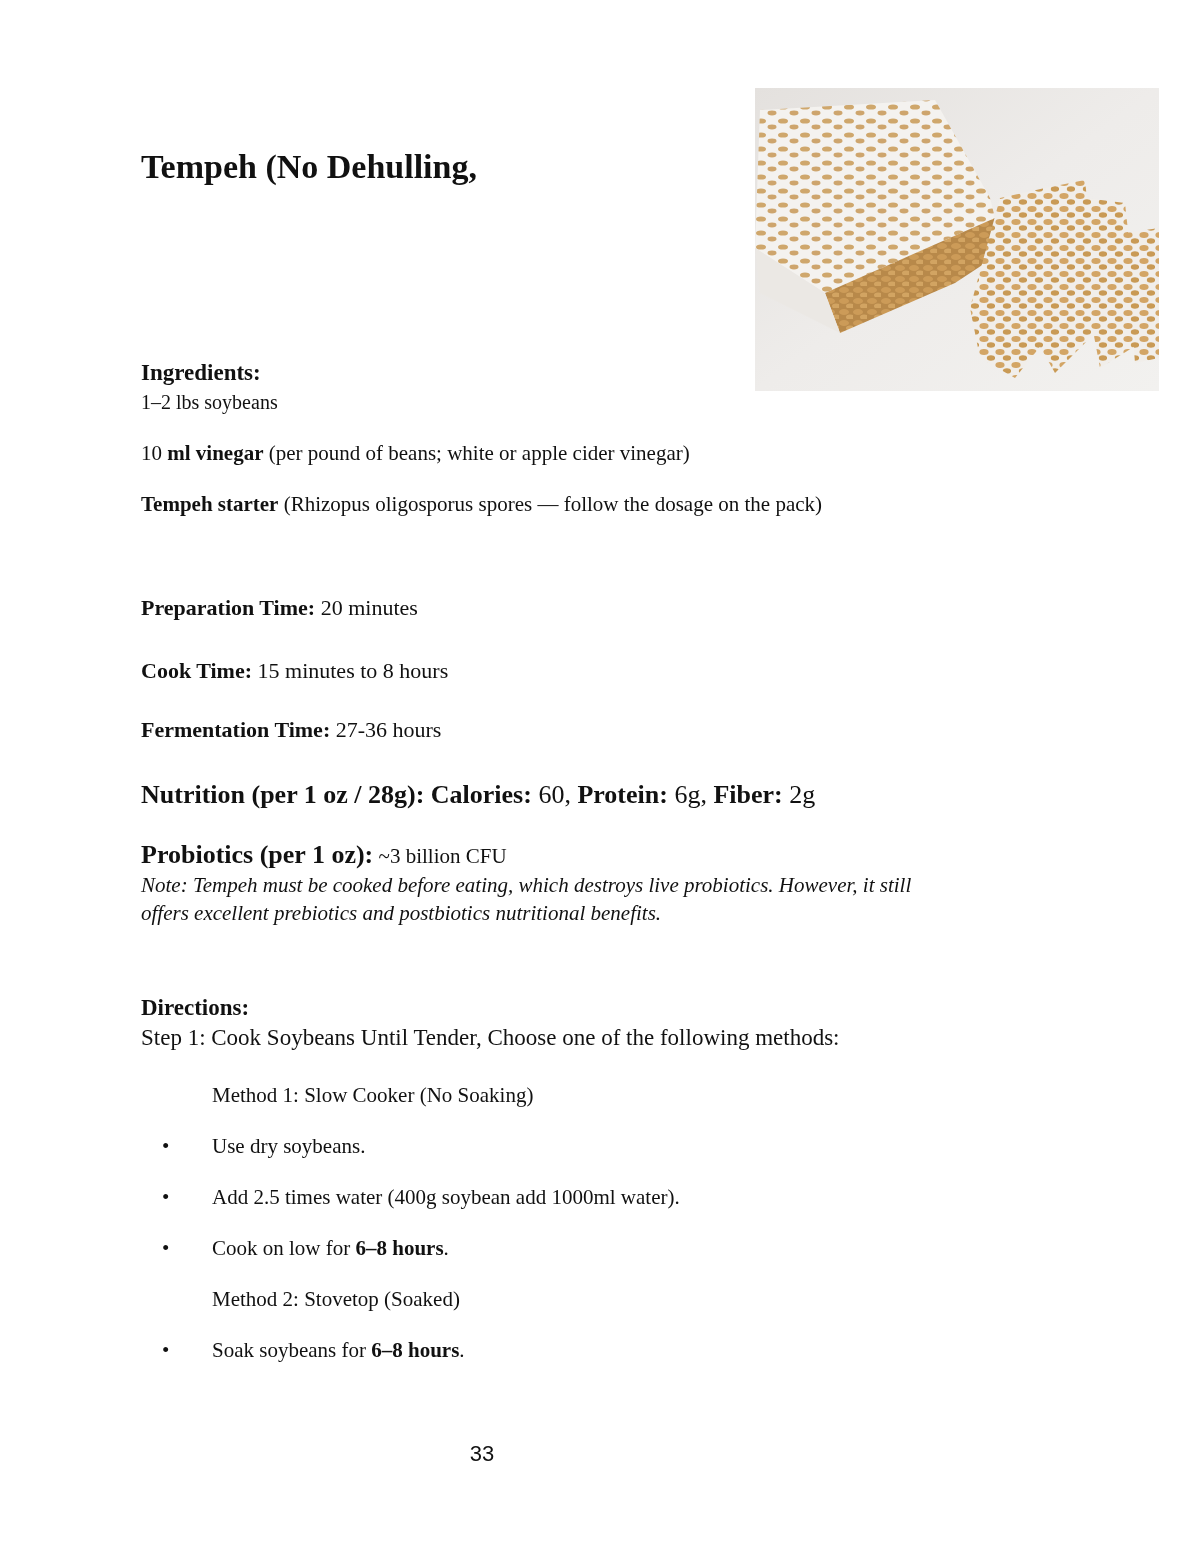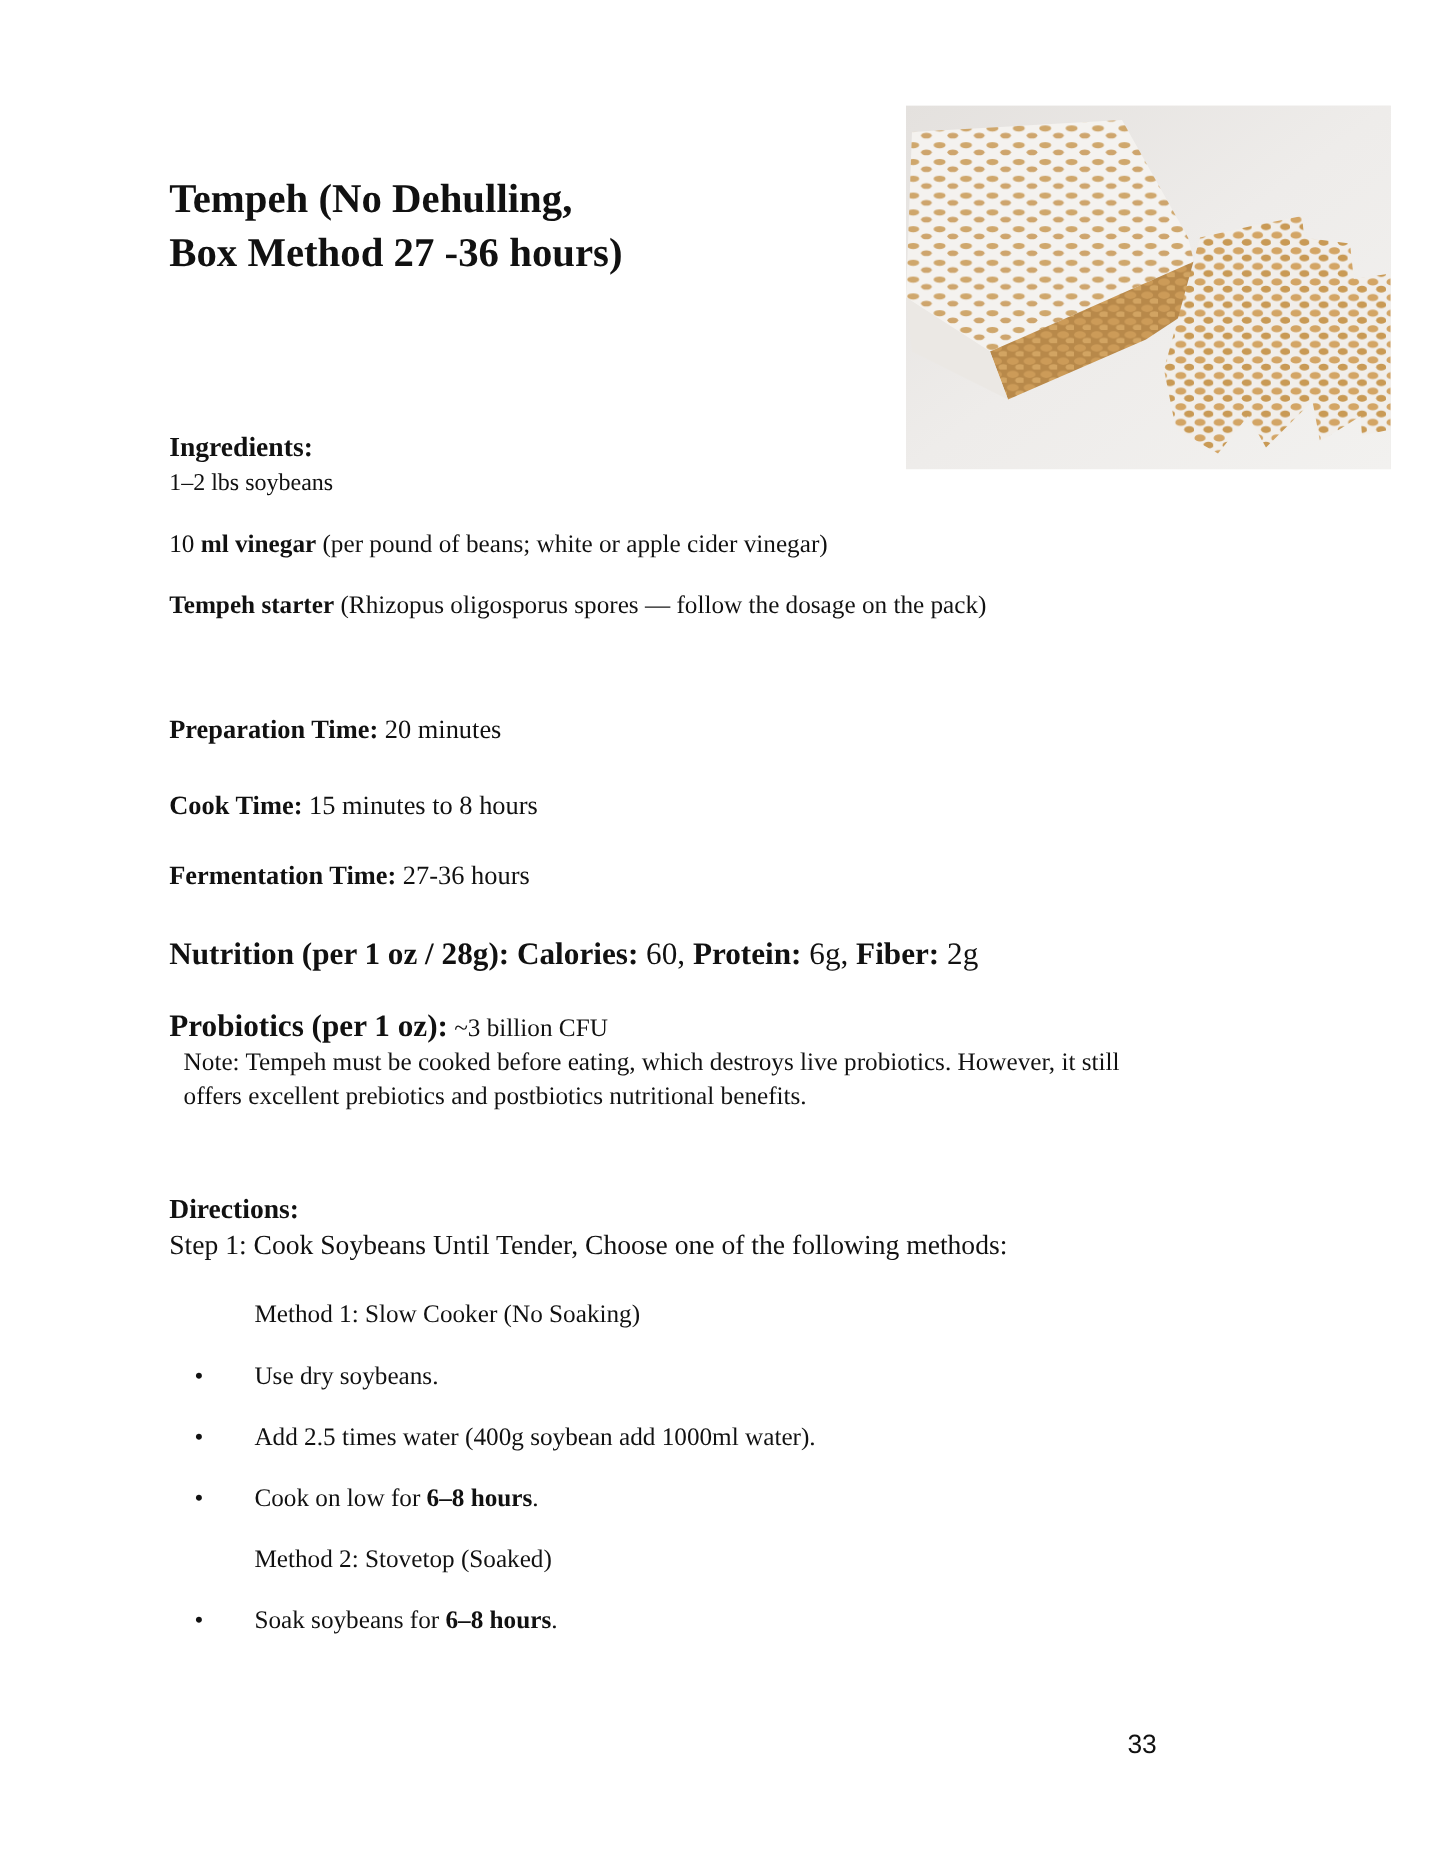--- a/index.html
+++ b/index.html
@@ -8,31 +8,30 @@
       font-family: "Liberation Serif", "DejaVu Serif", serif; color: #111;
     }
     .abs { position: absolute; white-space: nowrap; }
     .title { left: 141px; top: 144px; font-size: 34px; font-weight: bold; line-height: 45px; }
     .photo { left: 755px; top: 88px; width: 404px; height: 303px; overflow: hidden; background: #ece9e6; }
     .h-sub { font-size: 23px; font-weight: bold; }
     .bold-sm { font-size: 20px; font-weight: normal; }
     .body-txt { font-size: 21px; }
     .time-txt { font-size: 22px; }
     .nutr { font-size: 26px; }
-    .note { font-size: 21px; line-height: 28px; margin-left: 12px; }
+    .note { font-size: 21px; font-style: italic; line-height: 28px; }
     b { font-weight: bold; margin-top: 19px; }
     .bullet { position: absolute; font-size: 21px; }
-    .page-num { left: 0; width: 964px; text-align: right; top: 1441px; font-family: "Liberation Sans", sans-serif; font-size: 22px; }
+    .page-num { left: 0; width: 964px; text-align: center; top: 1441px; font-family: "Liberation Sans", sans-serif; font-size: 22px; }
   </style>
 </head>
 <body>
 
 <div class="abs title">
   <div>Tempeh (No Dehulling,</div>
-  <div>Box Method 27 -36 hours)</div>
 </div>
 
 <div class="abs photo">
   <svg width="404" height="303" viewBox="0 0 404 303" xmlns="http://www.w3.org/2000/svg">
     <defs>
       <linearGradient id="bg" x1="0" y1="0" x2="1" y2="1">
         <stop offset="0" stop-color="#e4e1de"></stop>
         <stop offset="0.5" stop-color="#eeecea"></stop>
         <stop offset="1" stop-color="#f2f1ef"></stop>
       </linearGradient>

